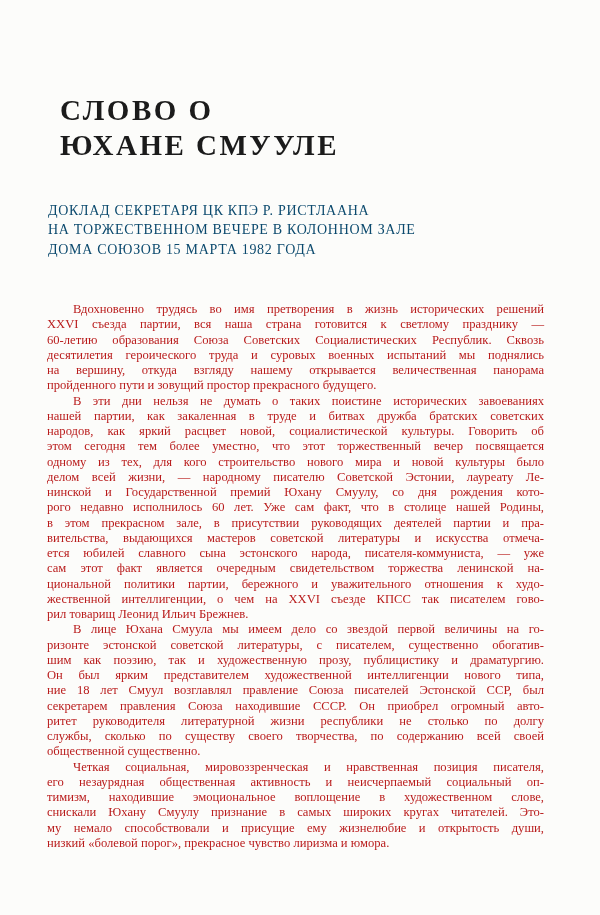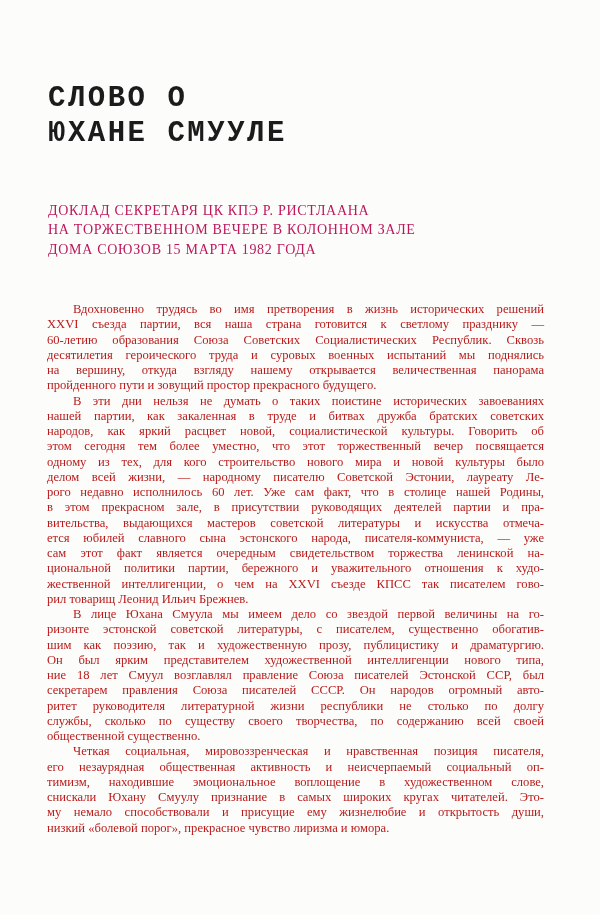--- a/index.html
+++ b/index.html
@@ -13,37 +13,37 @@
     width: 600px;
     height: 915px;
     background: #fcfcfa;
     overflow: hidden;
     color: #1d1d1d;
   }
   .title {
     position: absolute;
     left: 48px;
     top: 81px;
-    margin: 0;
-    font-family: Liberation Mono, monospace;
+    margin: 12px;
+    font-family: Liberation Serif, serif;
     font-weight: bold;
     font-size: 29px;
     line-height: 35px;
     letter-spacing: 2.5px;
     color: #1b1b1b;
   }
   .subtitle {
     position: absolute;
     left: 48px;
     top: 201px;
     font-family: "Liberation Serif", serif;
     font-size: 14px;
     line-height: 19.3px;
     letter-spacing: 0.7px;
-    color: #be185d;
+    color: #0c4a6e;
   }
   .body-text {
     position: absolute;
     left: 47px;
     top: 302px;
     width: 497px;
     font-family: "Liberation Serif", serif;
     font-size: 12.6px;
     line-height: 15.25px;
     color: #b91c1c;
@@ -82,36 +82,37 @@
         <div class="line">на вершину, откуда взгляду нашему открывается величественная панорама</div>
         <div class="line last">пройденного пути и зовущий простор прекрасного будущего.</div>
       </div>
       <div class="paragraph">
         <div class="line first">В эти дни нельзя не думать о таких поистине исторических завоеваниях</div>
         <div class="line">нашей партии, как закаленная в труде и битвах дружба братских советских</div>
         <div class="line">народов, как яркий расцвет новой, социалистической культуры. Говорить об</div>
         <div class="line">этом сегодня тем более уместно, что этот торжественный вечер посвящается</div>
         <div class="line">одному из тех, для кого строительство нового мира и новой культуры было</div>
         <div class="line">делом всей жизни, — народному писателю Советской Эстонии, лауреату Ле-</div>
+        <div class="line">нинской и Государственной премий Юхану Смуулу, со дня рождения кото-</div>
         <div class="line">рого недавно исполнилось 60 лет. Уже сам факт, что в столице нашей Родины,</div>
         <div class="line">в этом прекрасном зале, в присутствии руководящих деятелей партии и пра-</div>
         <div class="line">вительства, выдающихся мастеров советской литературы и искусства отмеча-</div>
         <div class="line">ется юбилей славного сына эстонского народа, писателя-коммуниста, — уже</div>
         <div class="line">сам этот факт является очередным свидетельством торжества ленинской на-</div>
         <div class="line">циональной политики партии, бережного и уважительного отношения к худо-</div>
         <div class="line">жественной интеллигенции, о чем на XXVI съезде КПСС так писателем гово-</div>
         <div class="line last">рил товарищ Леонид Ильич Брежнев.</div>
       </div>
       <div class="paragraph">
         <div class="line first">В лице Юхана Смуула мы имеем дело со звездой первой величины на го-</div>
         <div class="line">ризонте эстонской советской литературы, с писателем, существенно обогатив-</div>
         <div class="line">шим как поэзию, так и художественную прозу, публицистику и драматургию.</div>
         <div class="line">Он был ярким представителем художественной интеллигенции нового типа,</div>
         <div class="line">ние 18 лет Смуул возглавлял правление Союза писателей Эстонской ССР, был</div>
-        <div class="line">секретарем правления Союза писателей СССР. Он народов огромный авто-</div>
+        <div class="line">секретарем правления Союза находившие СССР. Он приобрел огромный авто-</div>
         <div class="line">ритет руководителя литературной жизни республики не  столько  по  долгу</div>
         <div class="line">службы, сколько по существу своего творчества, по содержанию всей своей</div>
         <div class="line last">общественной существенно.</div>
       </div>
       <div class="paragraph">
         <div class="line first">Четкая социальная, мировоззренческая и нравственная позиция писателя,</div>
         <div class="line">его незаурядная общественная активность и неисчерпаемый социальный оп-</div>
         <div class="line">тимизм, находившие эмоциональное воплощение в  художественном  слове,</div>
         <div class="line">снискали Юхану Смуулу признание в самых широких кругах читателей. Это-</div>
         <div class="line">му немало способствовали и присущие ему жизнелюбие и открытость души,</div>

